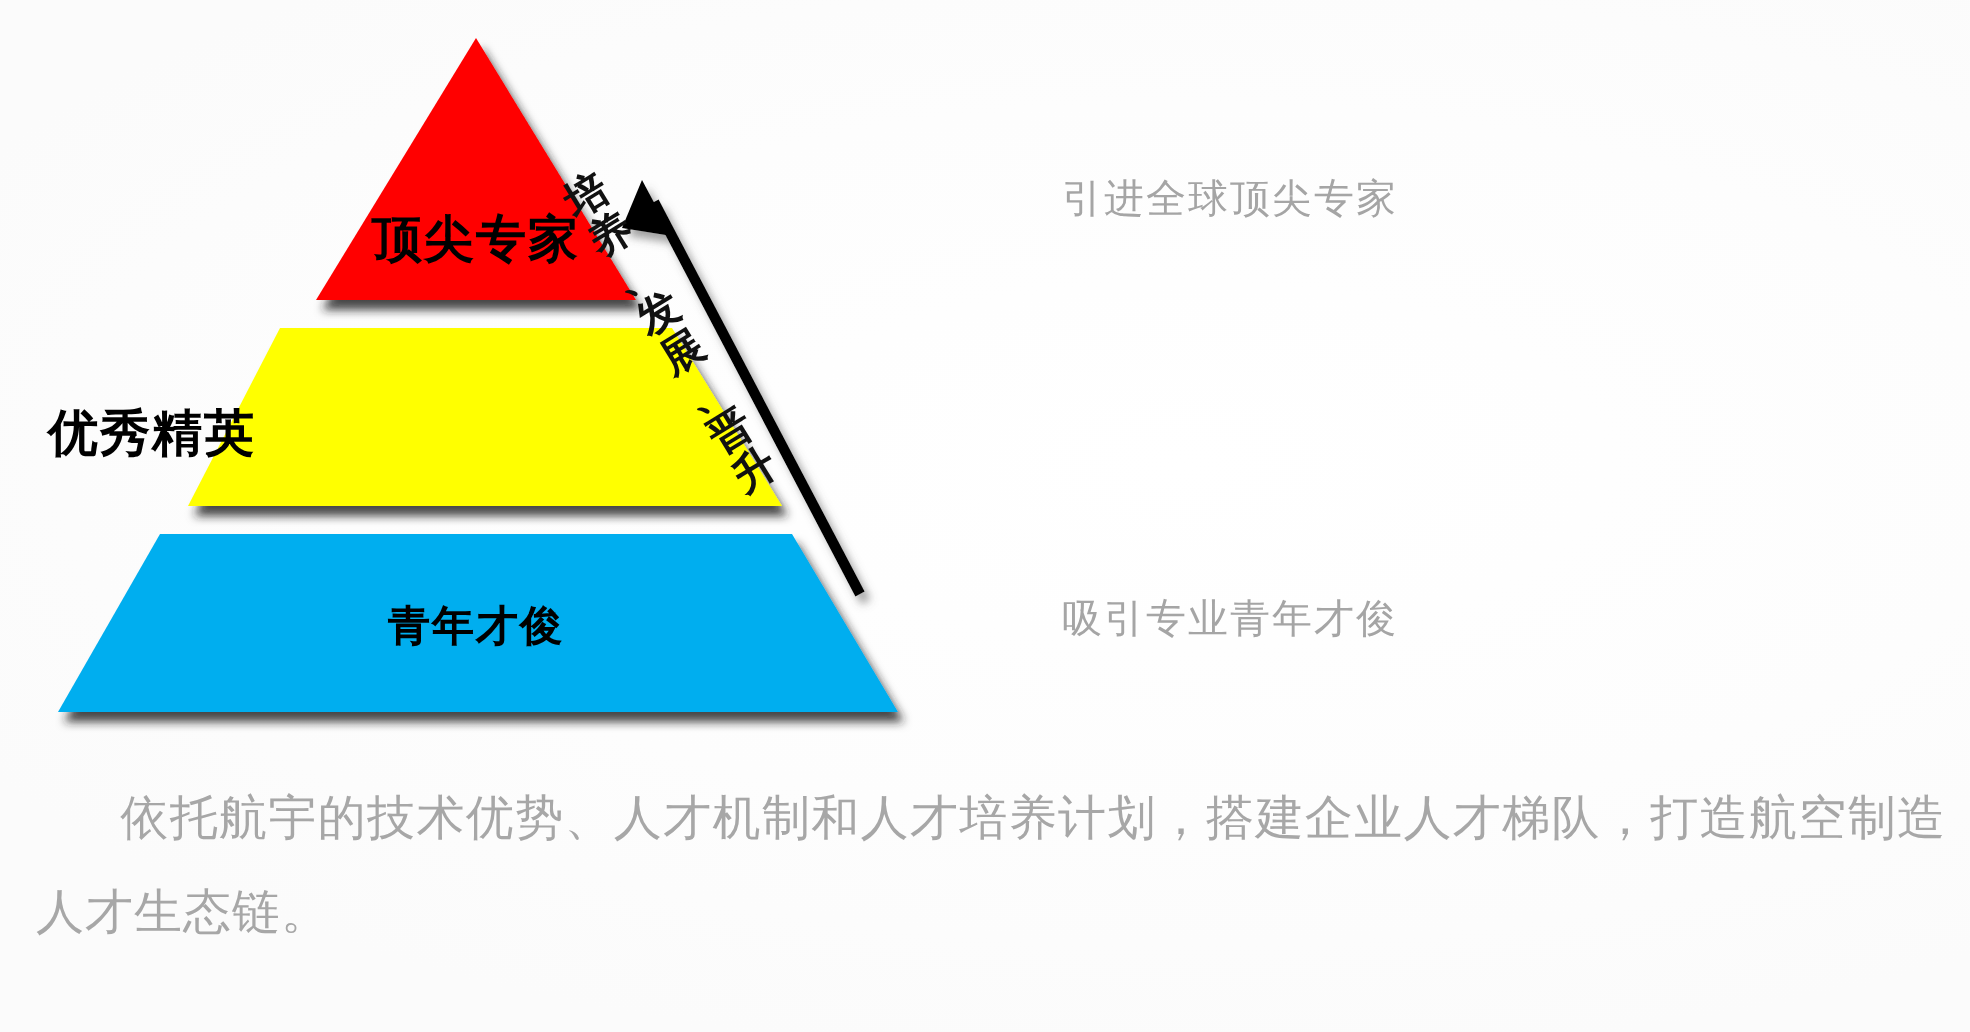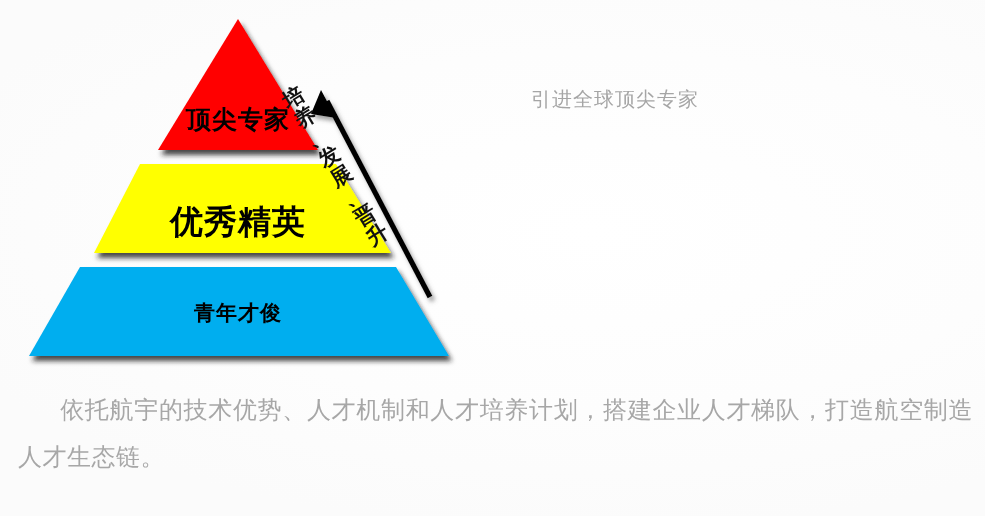--- a/index.html
+++ b/index.html
@@ -43,22 +43,22 @@
     left: 0;
     top: 103px;
     width: 476px;
     text-align: center;
     font-size: 25px;
   }
   #label-mid {
     left: 0;
     top: 200px;
     width: 476px;
-    text-align: center;
-    font-size: 33px;
+    font-size: 25px;
+    padding-left: 24px;
   }
   #label-bottom {
     left: 0;
     top: 299px;
     width: 476px;
     text-align: center;
     font-size: 21px;
   }
 
   
@@ -141,15 +141,16 @@
 
   <div class="pyr-label" id="label-mid">优秀精英</div>
 
   <div class="pyr-label" id="label-bottom">青年才俊</div>
 
   <div id="arrow-caption"><span class="glyph-wrap">培</span><span class="glyph-wrap">养</span><span class="glyph-wrap">、</span><span class="glyph-wrap">发</span><span class="glyph-wrap">展</span><span class="glyph-wrap">、</span><span class="glyph-wrap">晋</span><span class="glyph-wrap">升</span></div>
 
   <div class="side-note" id="note-1">引进全球顶尖专家</div>
 
 
+  <div class="side-note" id="note-3">吸引专业青年才俊</div>
 </div>
 
 <div id="summary"><span class="indent"></span><span>依托航宇的技术优势、人才机制和人才培养计划，搭建企业人才梯队，打造航空制造人才生态链。</span></div>
 
 </body></html>

